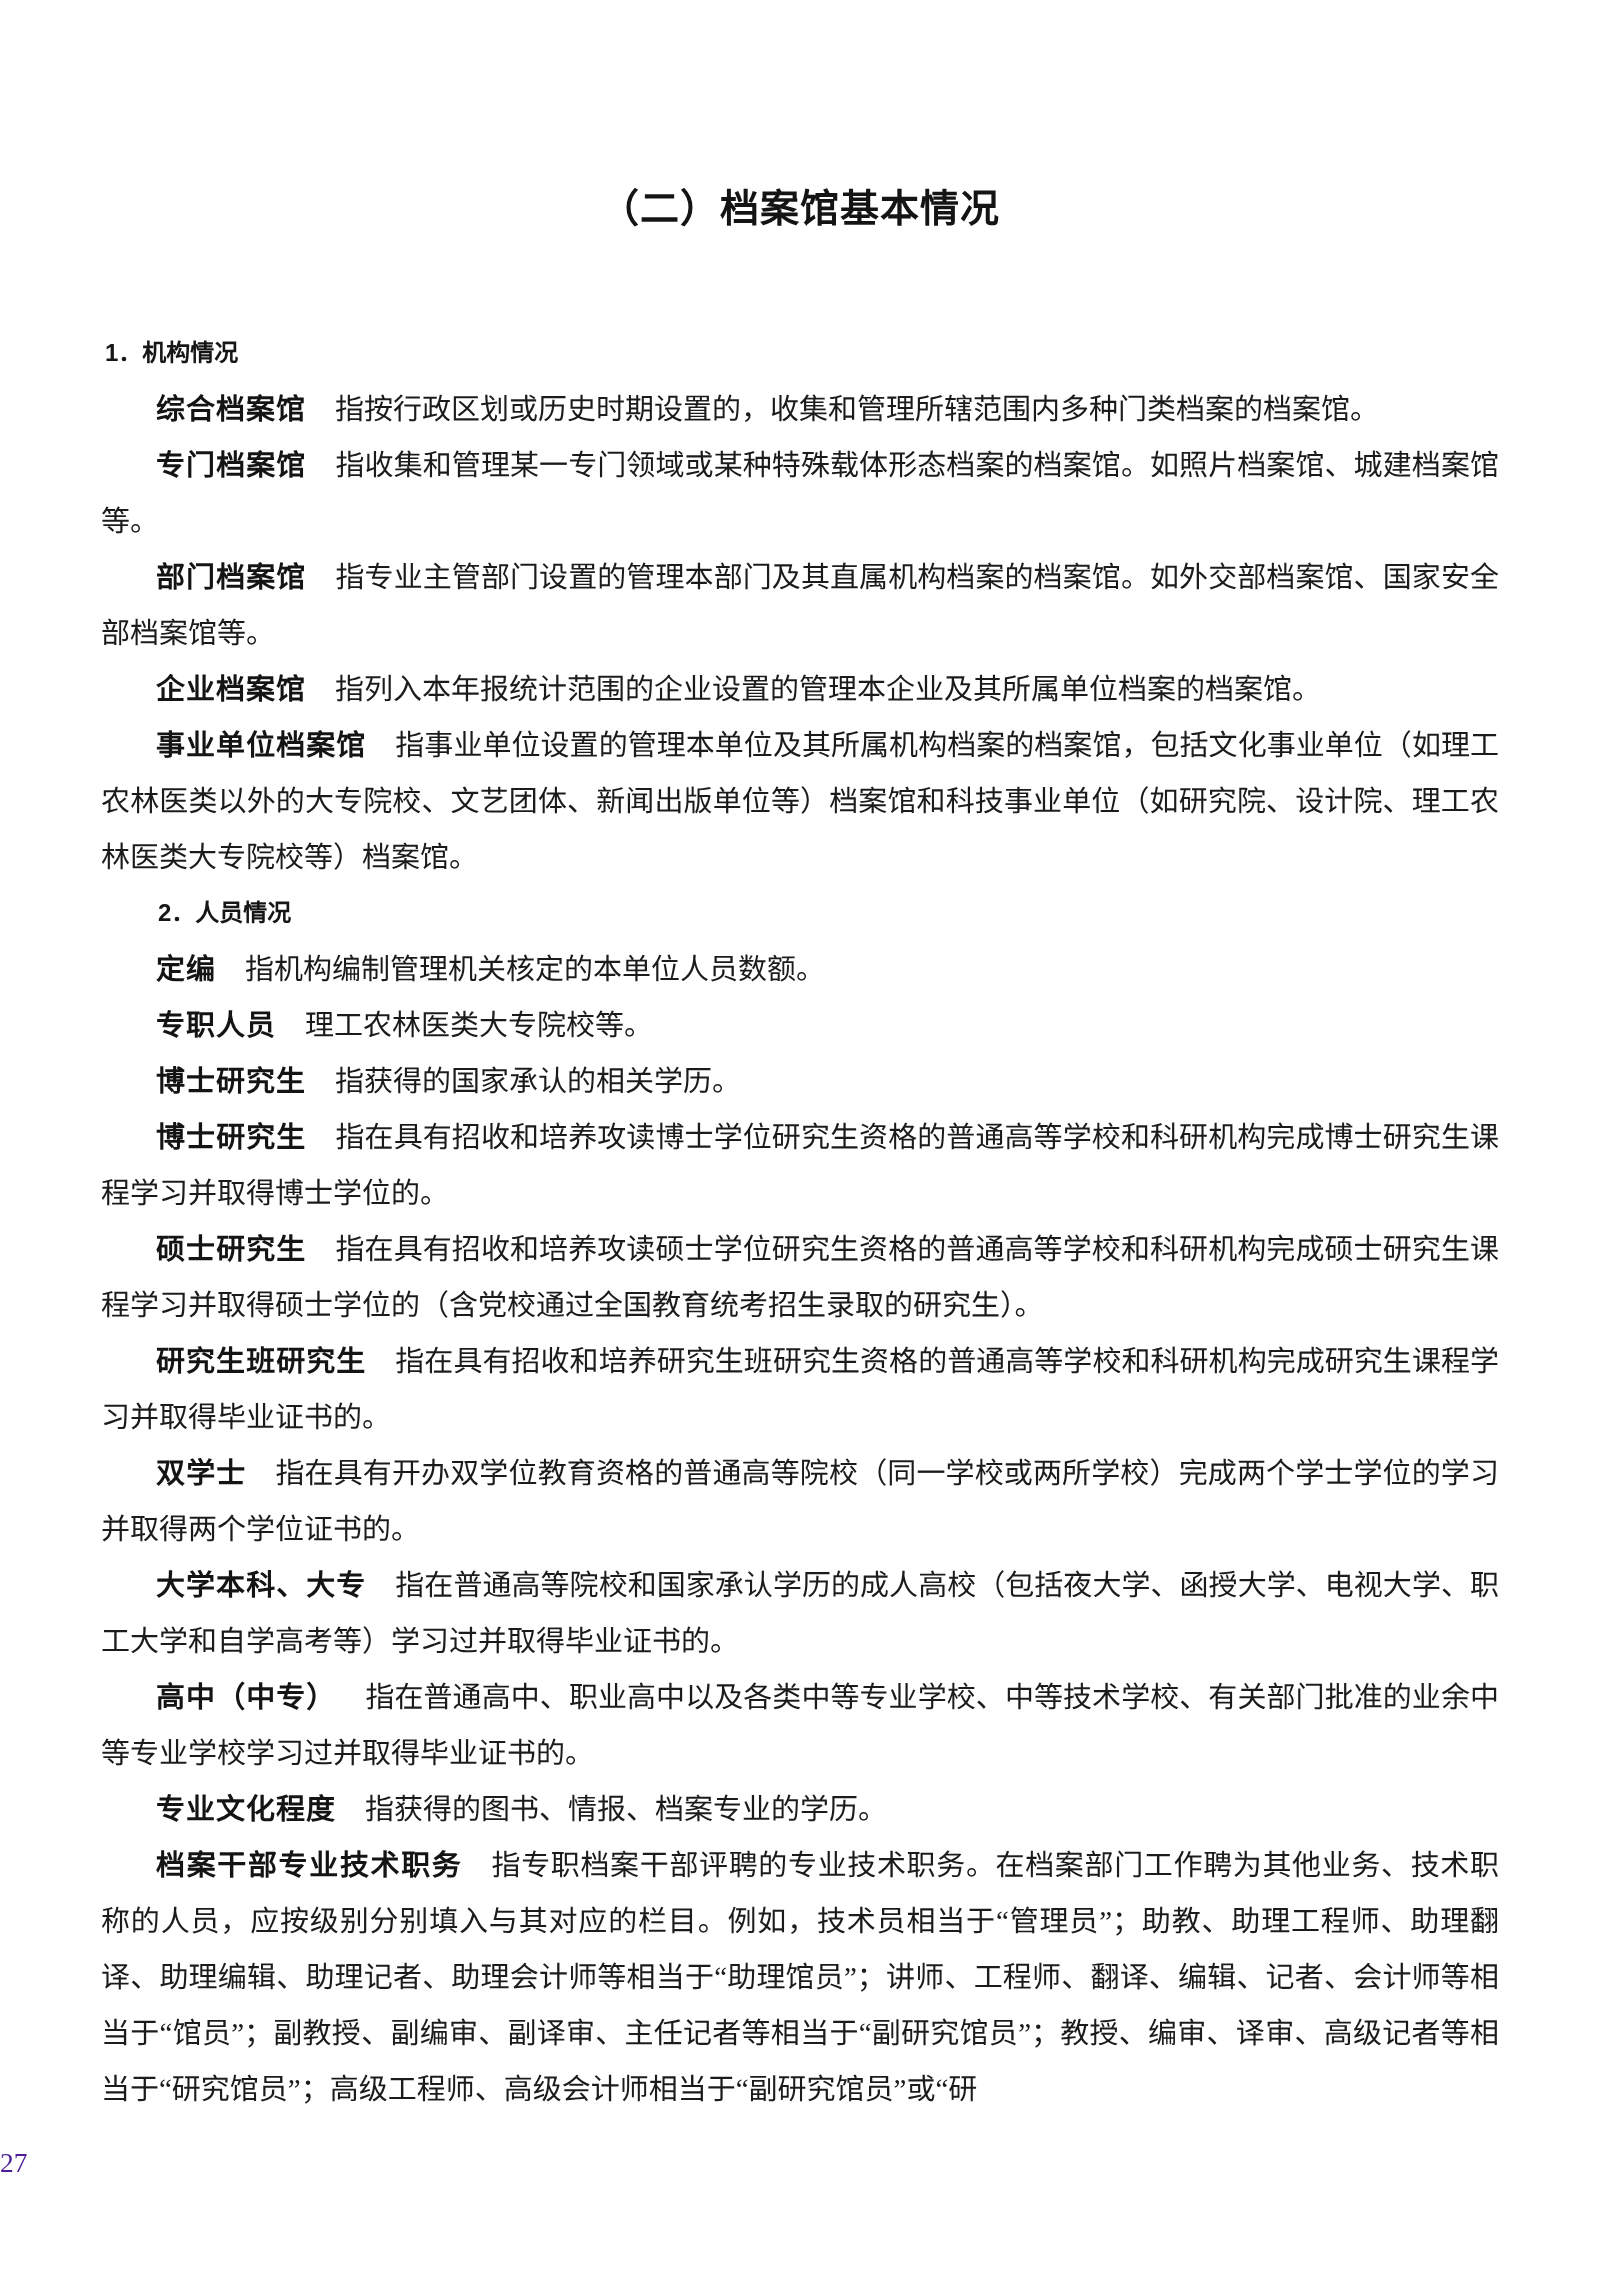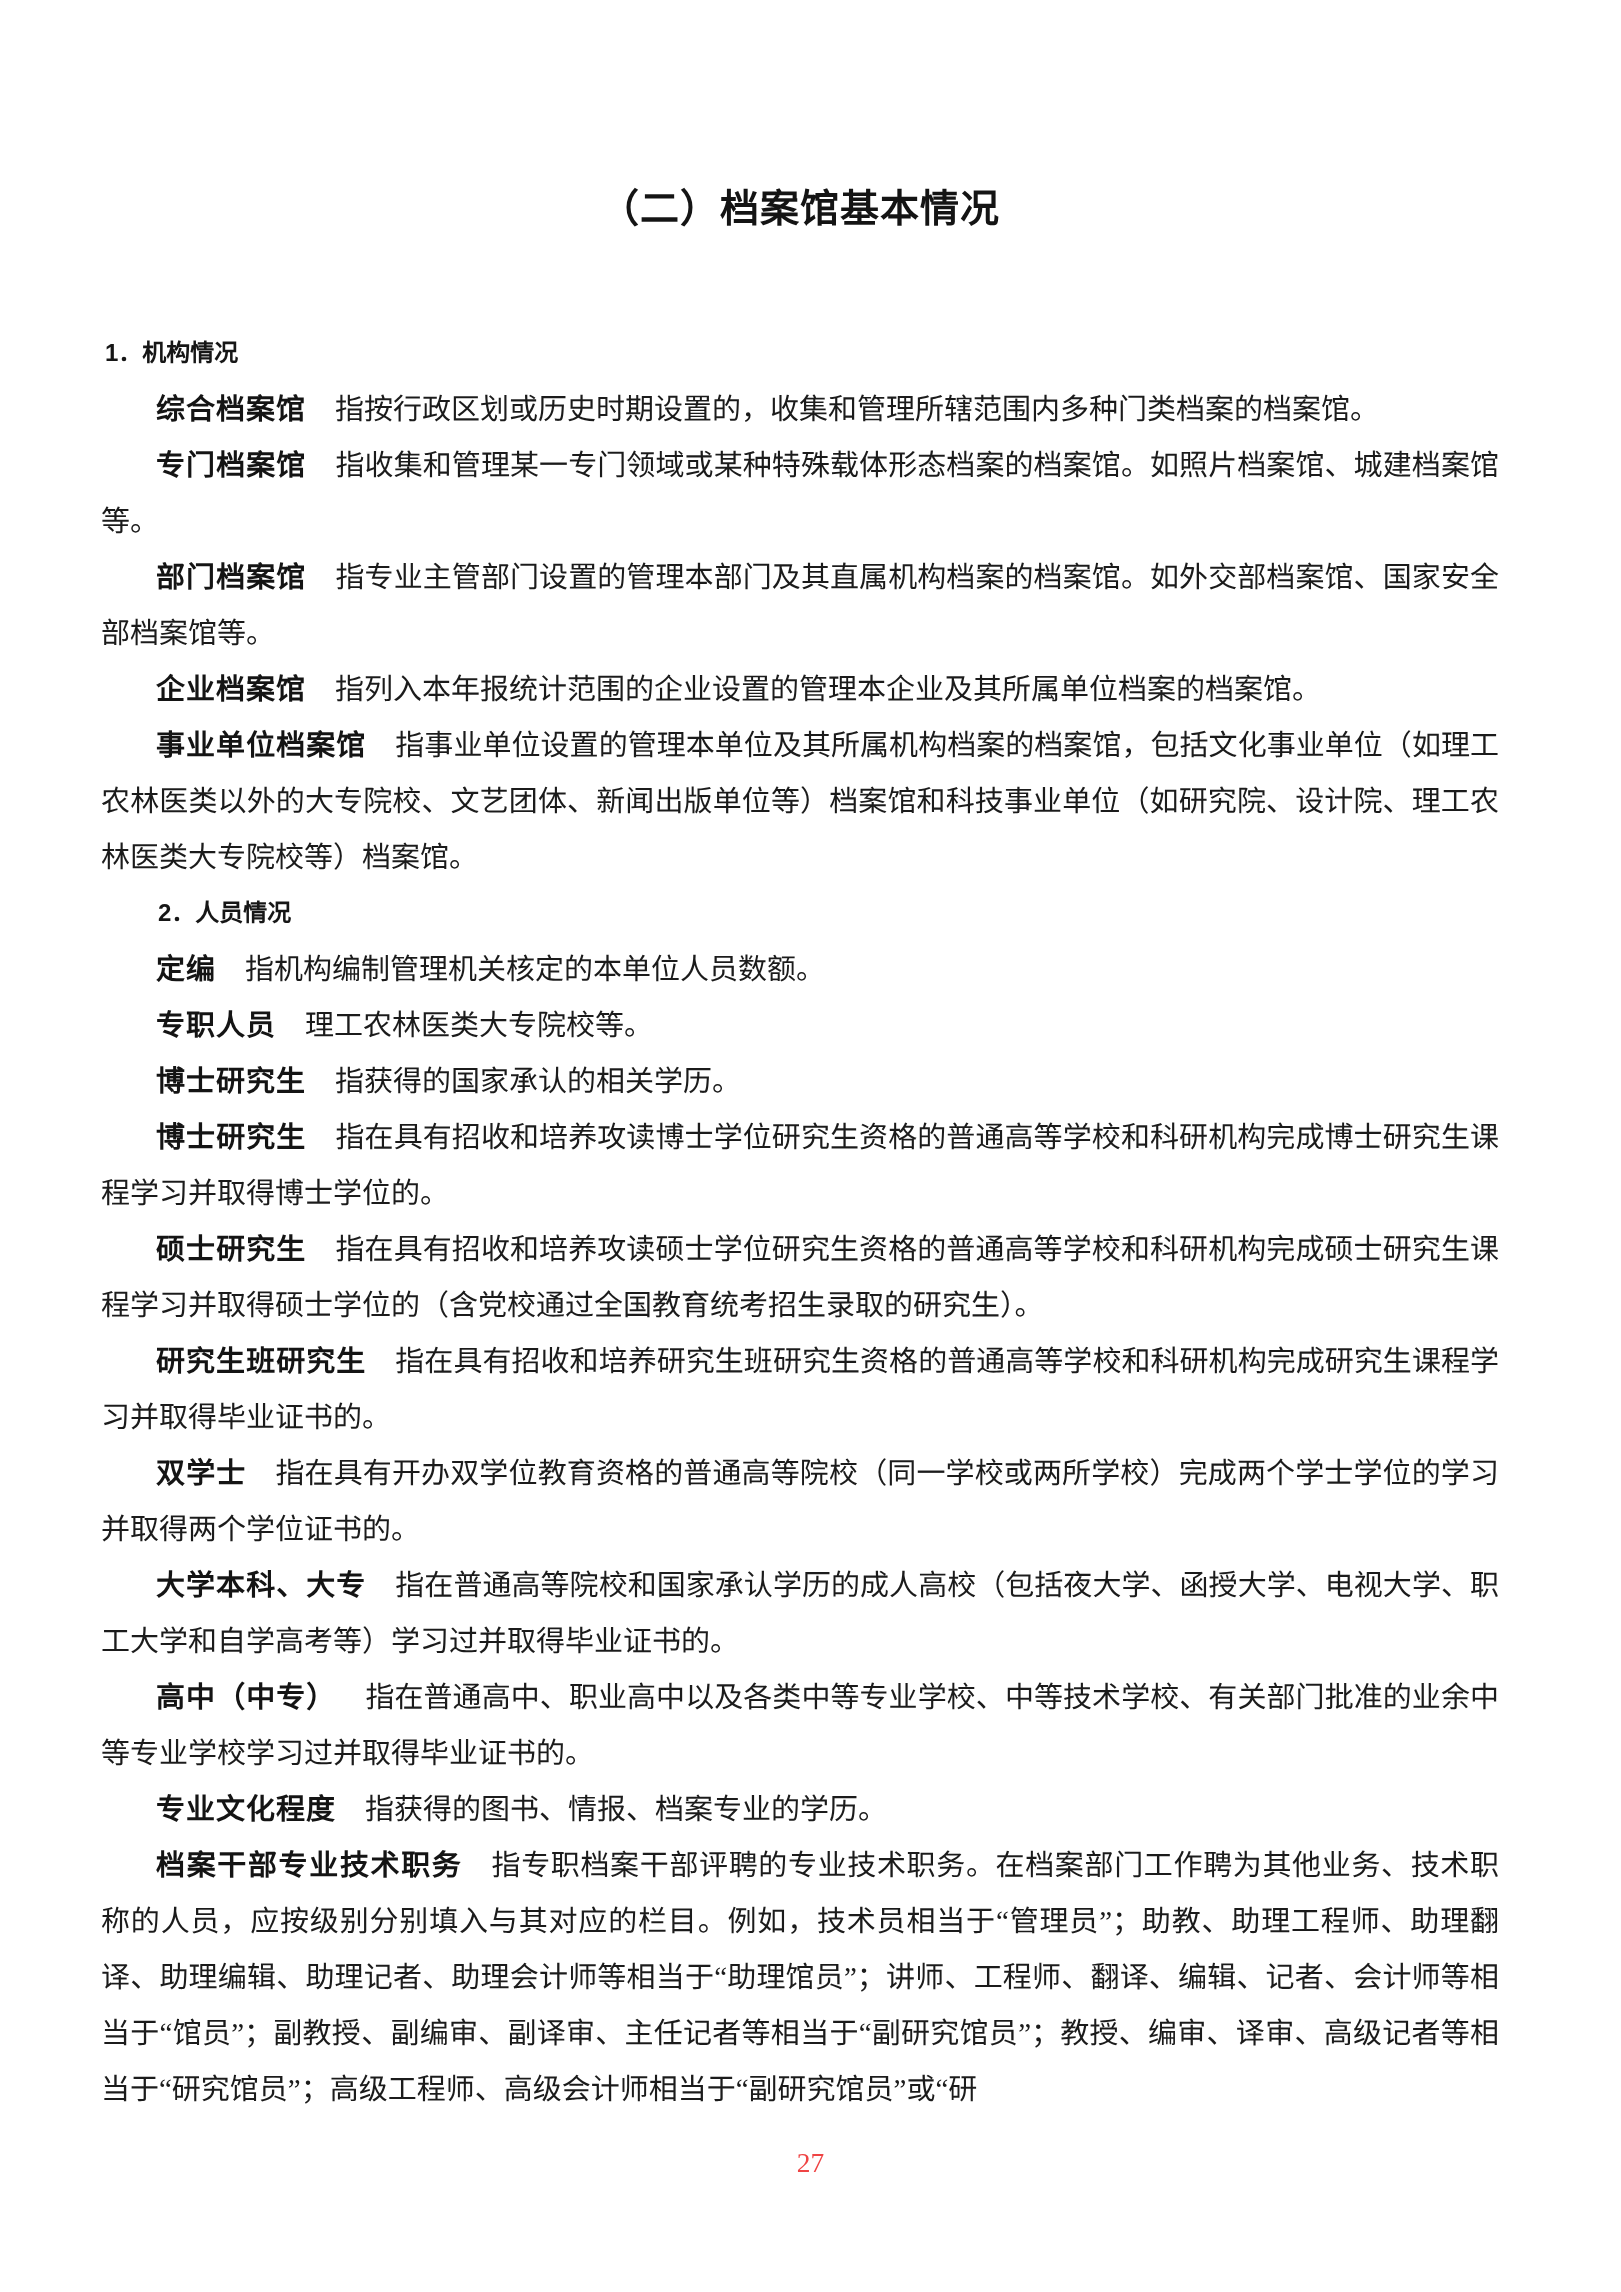--- a/index.html
+++ b/index.html
@@ -58,25 +58,25 @@
     color: #141414;
   }
   .definition {
     font-family: "Liberation Serif", serif;
   }
   .page-number {
     position: absolute;
     left: 0;
     right: 0;
     top: 2148px;
-    text-align: center;
+    text-align: left;
     font-family: "Liberation Serif", serif;
     font-size: 27.4px;
     line-height: 31px;
-    color: #ef4444;
+    color: #4c1d95;
   }
 </style>
 </head>
 <body>
 
 <div class="page">
 
   <h1 class="doc-title">（二）档案馆基本情况</h1>
 
   <div class="content">

